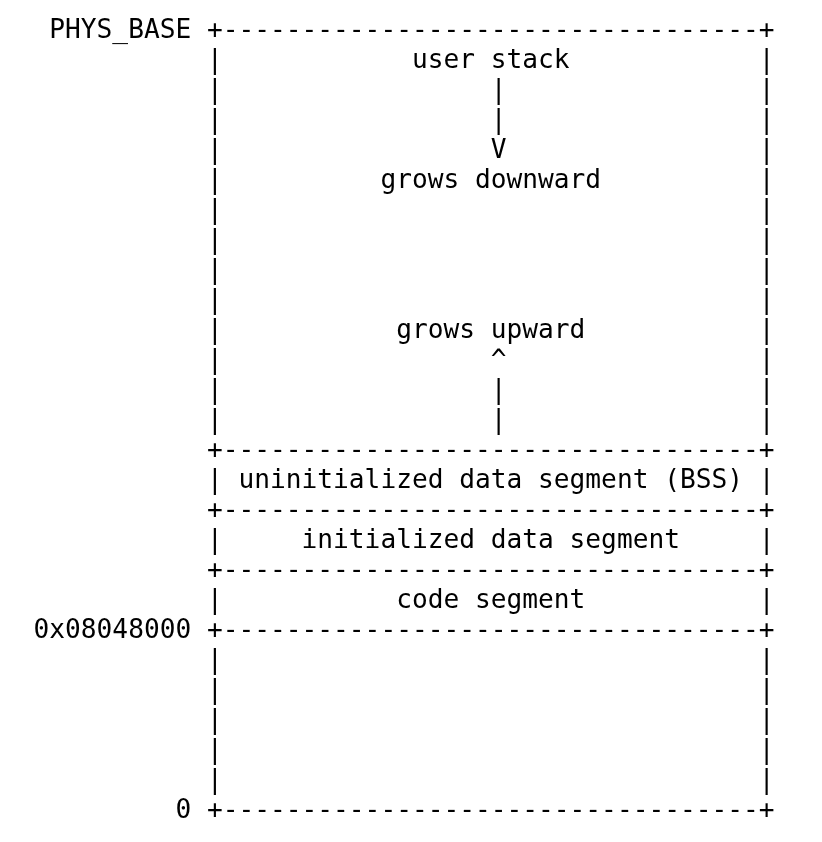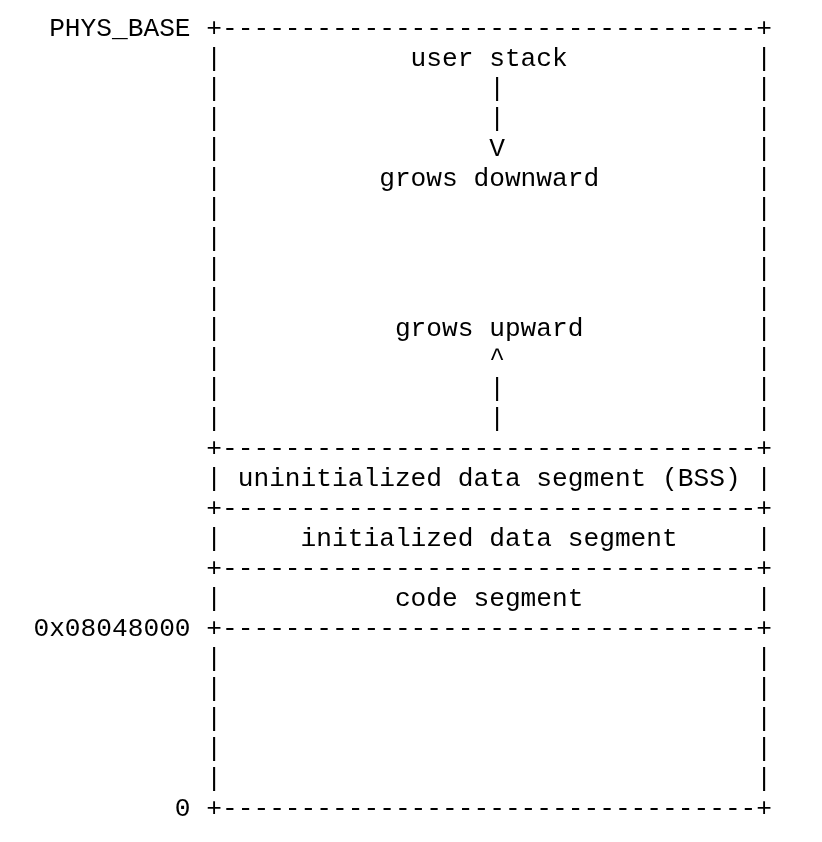--- a/index.html
+++ b/index.html
@@ -22,21 +22,20 @@
     font-family: "DejaVu Sans Mono", monospace;
     font-size: 26.2px;
     line-height: 30px;
     letter-spacing: 0;
     color: #000000;
     white-space: pre;
   }
   pre.ascii span {
     display: block;
     height: 30px;
-    font-family: Liberation Mono, monospace;
   }
 </style>
 </head>
 <body>
 
 <div class="diagram-wrap">
     <pre class="ascii"><span>   PHYS_BASE +----------------------------------+</span><span>             |            user stack            |</span><span>             |                 |                |</span><span>             |                 |                |</span><span>             |                 V                |</span><span>             |          grows downward          |</span><span>             |                                  |</span><span>             |                                  |</span><span>             |                                  |</span><span>             |                                  |</span><span>             |           grows upward           |</span><span>             |                 ^                |</span><span>             |                 |                |</span><span>             |                 |                |</span><span>             +----------------------------------+</span><span>             | uninitialized data segment (BSS) |</span><span>             +----------------------------------+</span><span>             |     initialized data segment     |</span><span>             +----------------------------------+</span><span>             |           code segment           |</span><span>  0x08048000 +----------------------------------+</span><span>             |                                  |</span><span>             |                                  |</span><span>             |                                  |</span><span>             |                                  |</span><span>             |                                  |</span><span>           0 +----------------------------------+</span></pre>
   </div>
 
 </body></html>

